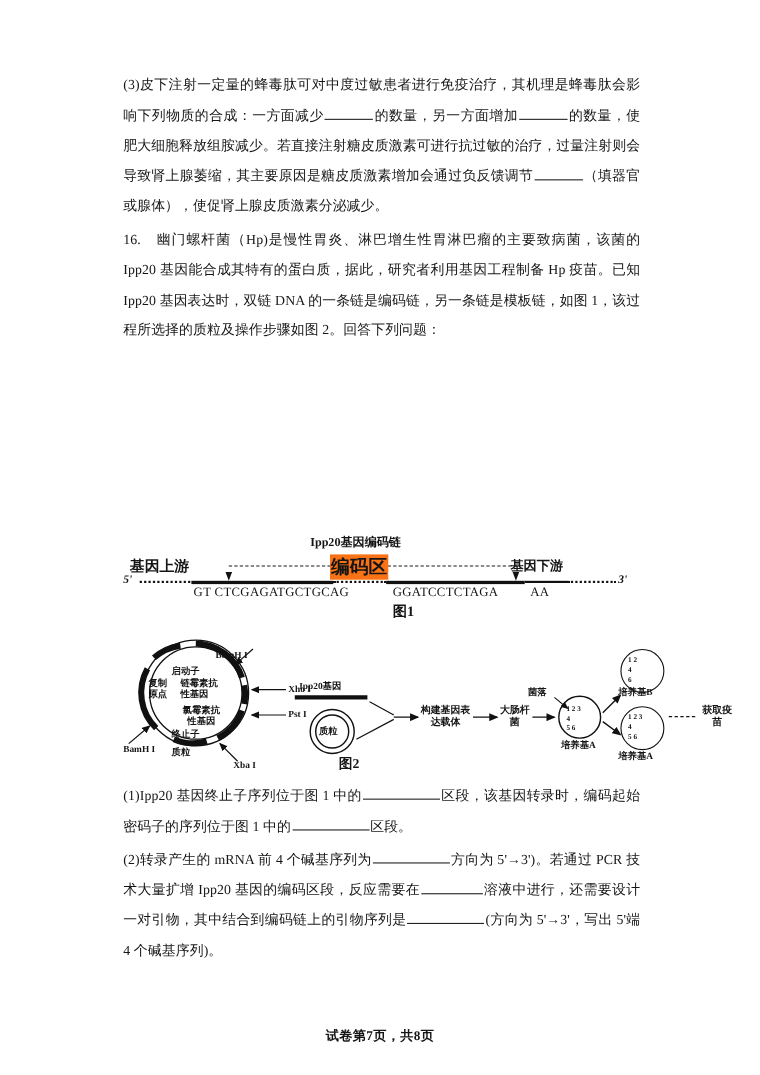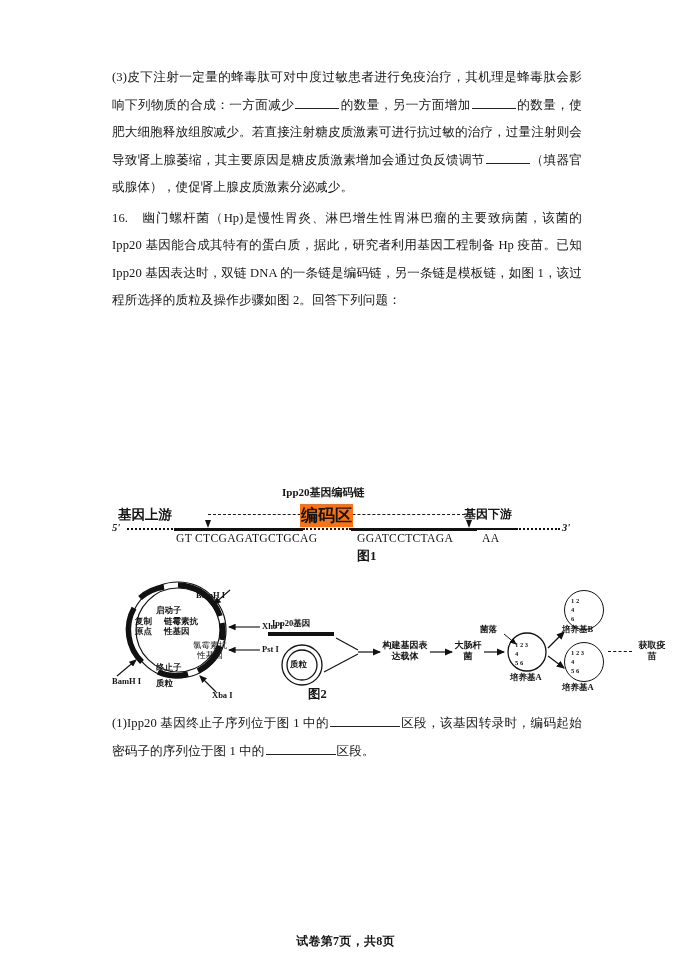--- a/index.html
+++ b/index.html
@@ -280,21 +280,21 @@
       <line x1="392" y1="66" x2="404" y2="76" stroke="#111" stroke-width="1" marker-end="url(#ah)"></line>
 
       <line x1="436" y1="80" x2="452" y2="64" stroke="#111" stroke-width="1.2" marker-end="url(#ah)"></line>
       <line x1="436" y1="88" x2="452" y2="100" stroke="#111" stroke-width="1.2" marker-end="url(#ah)"></line>
     </svg>
 
     <div style="position:absolute;left:84px;top:22px;font-size:8.5px;font-weight:bold;white-space:nowrap;">BamH I</div>
     <div style="position:absolute;left:44px;top:37px;font-size:8.5px;font-weight:bold;white-space:nowrap;">启动子</div>
     <div style="position:absolute;left:23px;top:48px;font-size:8.5px;font-weight:bold;width:24px;line-height:10px;text-align:left;">复制原点</div>
     <div style="position:absolute;left:52px;top:48px;font-size:8.5px;font-weight:bold;width:38px;line-height:10px;text-align:left;">链霉素抗性基因</div>
-    <div style="position:absolute;left:52px;top:72px;font-size:8.5px;font-weight:normal;width:38px;line-height:10px;text-align:center;margin-left:27px;">氯霉素抗性基因</div>
+    <div style="position:absolute;left:52px;top:72px;font-size:8.5px;font-weight:bold;width:38px;line-height:10px;text-align:center;">氯霉素抗性基因</div>
     <div style="position:absolute;left:44px;top:94px;font-size:8.5px;font-weight:bold;white-space:nowrap;">终止子</div>
     <div style="position:absolute;left:44px;top:110px;font-size:8.5px;font-weight:bold;white-space:nowrap;">质粒</div>
     <div style="position:absolute;left:0px;top:108px;font-size:8.5px;font-weight:bold;white-space:nowrap;">BamH I</div>
     <div style="position:absolute;left:150px;top:53px;font-size:8.5px;font-weight:bold;white-space:nowrap;">Xho I</div>
     <div style="position:absolute;left:150px;top:76px;font-size:8.5px;font-weight:bold;white-space:nowrap;">Pst I</div>
     <div style="position:absolute;left:100px;top:122px;font-size:8.5px;font-weight:bold;white-space:nowrap;">Xba I</div>
     <div style="position:absolute;left:160px;top:50px;font-size:8.5px;font-weight:bold;white-space:nowrap;">Ipp20基因</div>
     <div style="position:absolute;left:178px;top:91px;font-size:8.5px;font-weight:bold;white-space:nowrap;">质粒</div>
 
     <div style="position:absolute;left:270px;top:72px;font-size:9px;font-weight:bold;width:46px;line-height:10.5px;text-align:center;">构建基因表达载体</div>
@@ -334,17 +334,20 @@
     <div style="position:absolute;left:496px;top:83px;width:24px;border-top:1.4px dashed #111;"></div>
     <div style="position:absolute;left:524px;top:72px;font-size:9px;font-weight:bold;width:32px;line-height:10.5px;text-align:center;">获取疫苗</div>
 
     <div class="cap2">图2</div>
   </div>
 
   <div style="position:absolute;left:112px;top:710px;width:470px;">
     <p class="q">
       <span>(1)Ipp20 基因终止子序列位于图 1 中的</span><span class="blank b-xl"></span><span>区段，该基因转录时，编码起始密码子的序列位于图 1 中的</span><span class="blank b-xl"></span><span>区段。</span>
     </p>
+    <p class="q">
+      <span>(2)转录产生的 mRNA 前 4 个碱基序列为</span><span class="blank b-xl"></span><span>方向为 5'→3')。若通过 PCR 技术大量扩增 Ipp20 基因的编码区段，反应需要在</span><span class="blank b-lg"></span><span>溶液中进行，还需要设计一对引物，其中结合到编码链上的引物序列是</span><span class="blank b-xl"></span><span>(方向为 5'→3'，写出 5'端 4 个碱基序列)。</span>
+    </p>
   </div>
 
   <div class="footer">试卷第7页，共8页</div>
 
 </div>
 
 </body></html>

